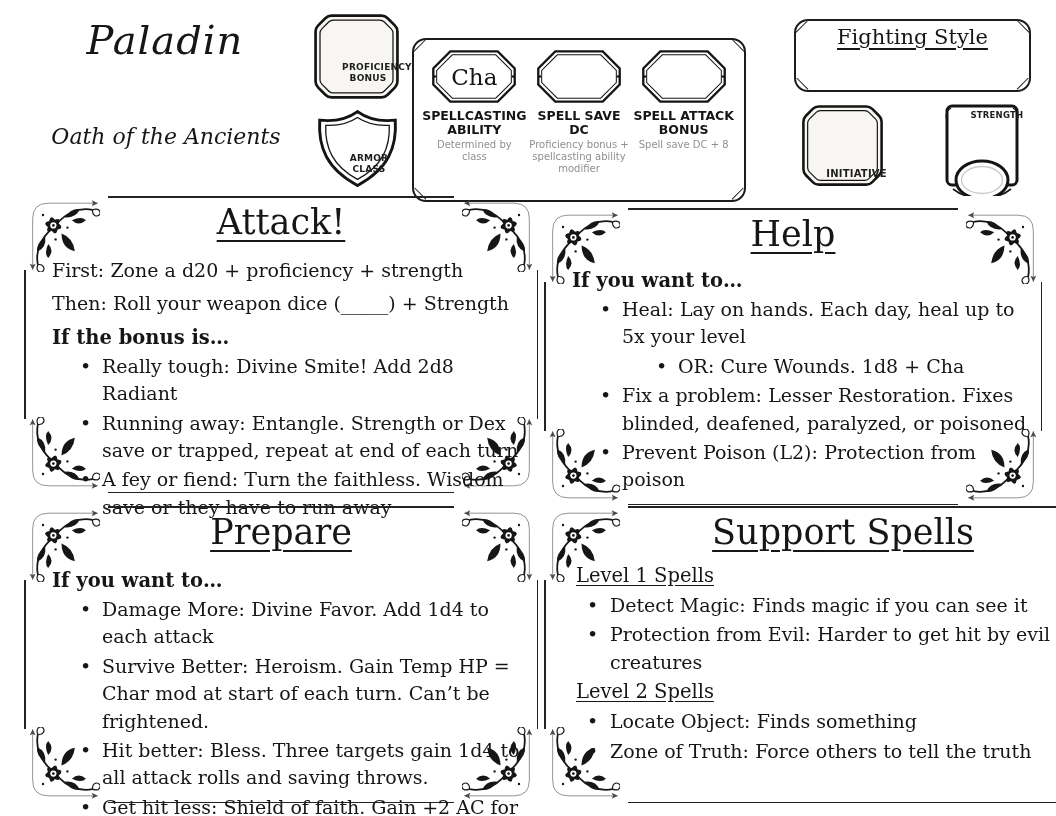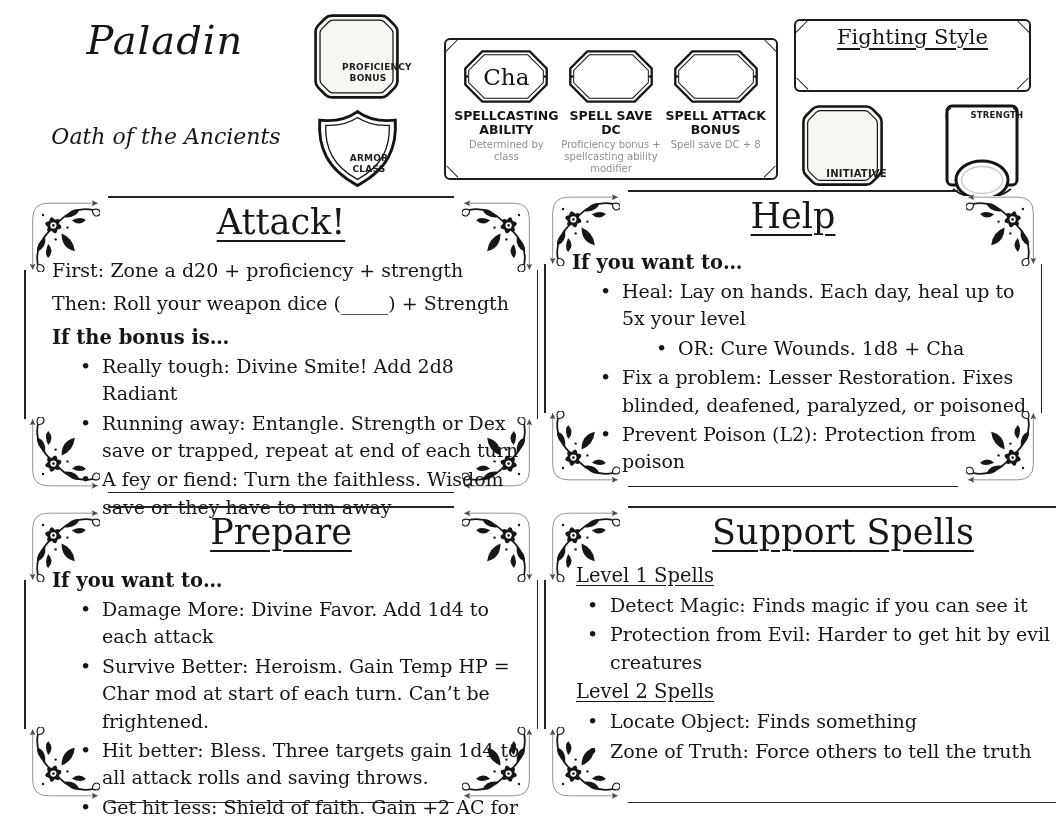--- a/index.html
+++ b/index.html
@@ -10,21 +10,21 @@
   .script-title{position:absolute;left:24px;top:18px;width:282px;text-align:center;
     font-style:italic;font-size:40px;letter-spacing:1px;line-height:1.1;}
   .script-sub{position:absolute;left:28px;top:124px;width:276px;text-align:center;
     font-style:italic;font-size:22px;}
 
   .stat{position:absolute;}
   .stat svg{position:absolute;inset:0;width:100%;height:100%;}
   .badge-label{position:absolute;font-family:"DejaVu Sans",sans-serif;font-weight:bold;
     text-align:center;color:#1d1d1d;letter-spacing:.2px;padding-left:23px;}
 
-  .framebox{position:absolute;border:2.5px solid #1c1c1c;border-radius:6px;background:#fff;box-sizing:border-box;}
+  .framebox{position:absolute;border:2.5px solid #1c1c1c;border-radius:14px;background:#fff;box-sizing:border-box;}
   .notch{position:absolute;width:16px;height:16px;pointer-events:none;}
   .notch::before{content:"";position:absolute;left:0;top:7px;width:16px;border-top:1.5px solid #1c1c1c;}
   .n-tl{left:-2px;top:-2px;transform:rotate(-45deg);}
   .n-tr{right:-2px;top:-2px;transform:rotate(45deg);}
   .n-br{right:-2px;bottom:-2px;transform:rotate(-45deg);}
   .n-bl{left:-2px;bottom:-2px;transform:rotate(45deg);}
 
   .fs-title{position:absolute;left:0;right:0;top:4px;text-align:center;font-size:21px;
     text-decoration:underline;text-underline-offset:4px;}
 
@@ -132,21 +132,21 @@
     <span class="badge-label" style="left:8%;right:8%;top:56%;font-size:9px;line-height:1.2">PROFICIENCY BONUS</span>
   </div>
 
   <div class="stat" style="left:314px;top:109px;width:87px;height:79px">
     <svg>
         <use href="#shield" xlink:href="#shield"></use>
       </svg>
     <span class="badge-label" style="left:10%;right:10%;top:56%;font-size:9px;line-height:1.2">ARMOR CLASS</span>
   </div>
 
-  <div class="framebox" style="left:444px;top:38px;width:334px;height:142px">
+  <div class="framebox" style="left:412px;top:38px;width:334px;height:164px">
     <div class="notch n-tl"></div>
     <div class="notch n-tr"></div>
     <div class="notch n-br"></div>
     <div class="notch n-bl"></div>
     <div class="spell-panel">
       <div class="sp-col">
         <div class="oct-wrap">
           <svg>
               <use href="#octframe" xlink:href="#octframe"></use>
             </svg>
@@ -237,21 +237,21 @@
         <li>
           <span class="lead">Running away:</span><span>Entangle. Strength or Dex save or trapped, repeat at end of each turn</span>
         </li>
         <li>
           <span class="lead">A fey or fiend:</span><span>Turn the faithless. Wisdom save or they have to run away</span>
         </li>
       </ul>
     </div>
   </section>
 
-  <section class="quad" style="left:544px;top:190px;width:498px;height:297px">
+  <section class="quad" style="left:544px;top:208px;width:498px;height:297px">
     <svg class="orn tl">
         <use href="#orn" xlink:href="#orn"></use>
       </svg>
     <svg class="orn tr">
         <use href="#orn" xlink:href="#orn"></use>
       </svg>
     <svg class="orn bl">
         <use href="#orn" xlink:href="#orn"></use>
       </svg>
     <svg class="orn br">

